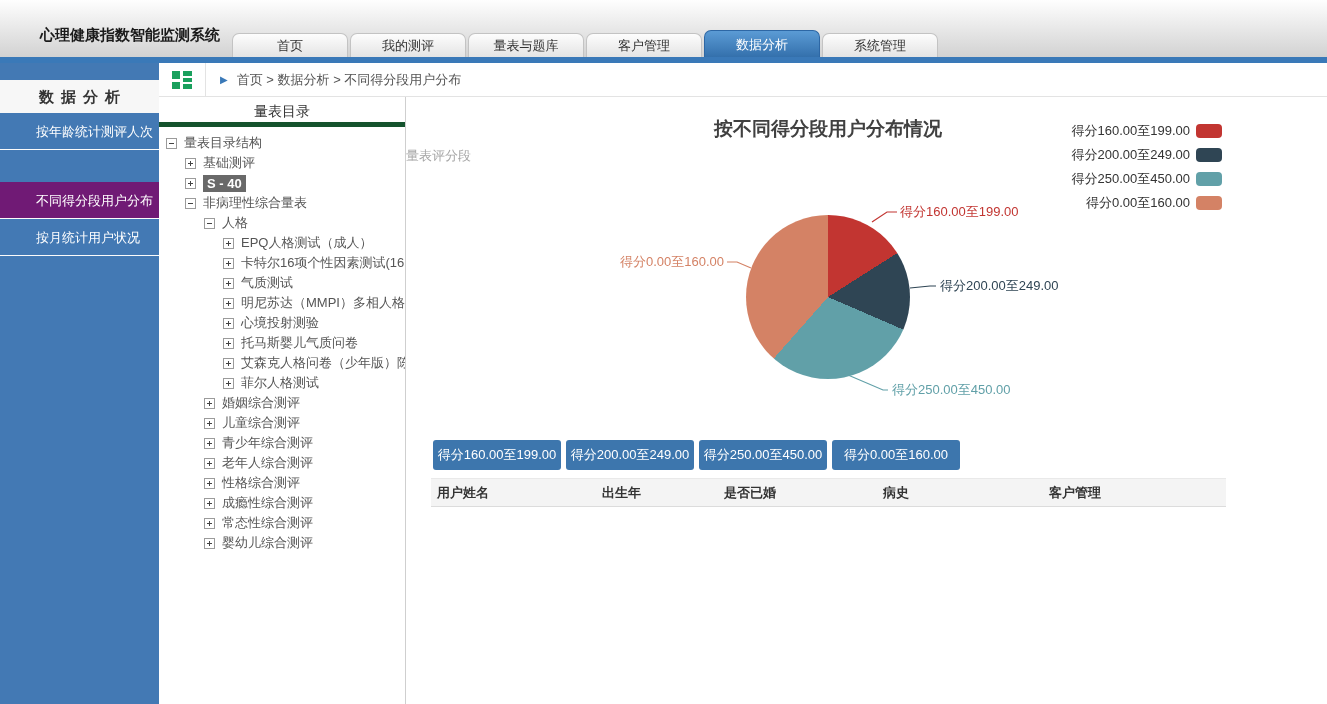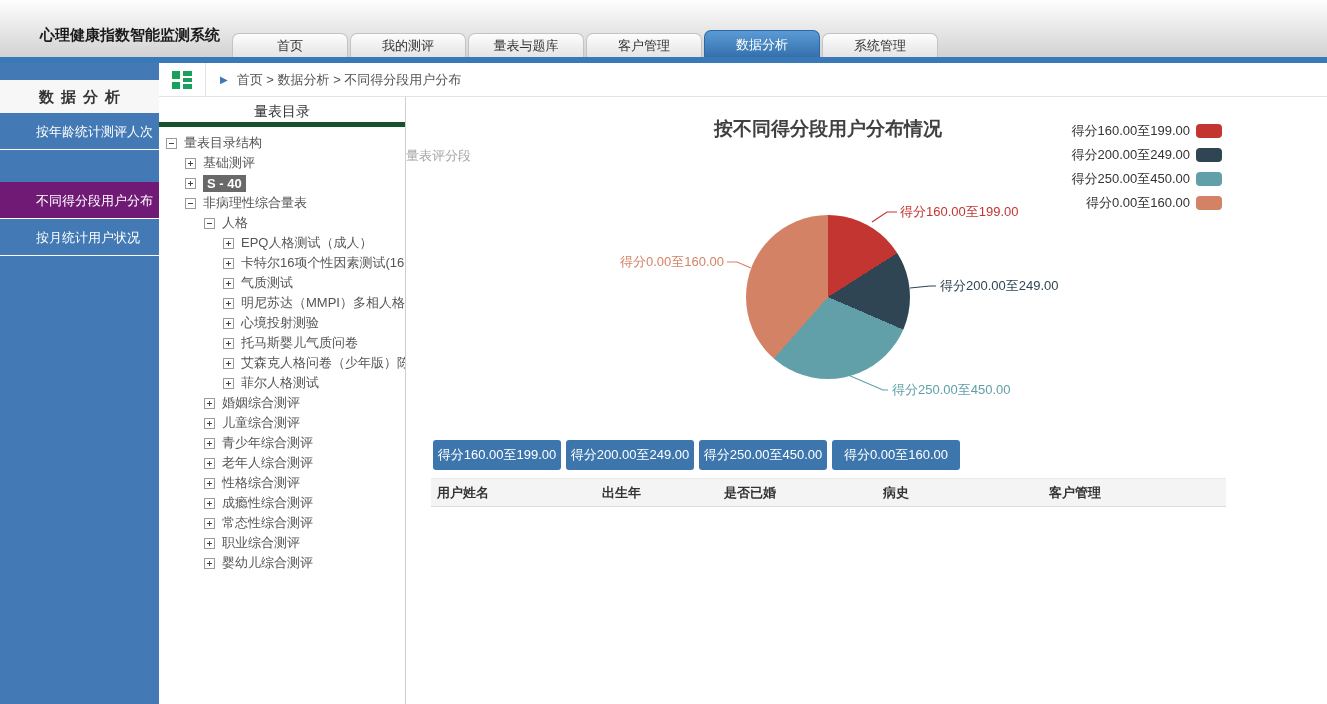--- a/index.html
+++ b/index.html
@@ -196,24 +196,20 @@
         <div class="tree-row" style="padding-left: 45px;">
           <span class="tbox plus"></span>
           <span class="tree-label">成瘾性综合测评</span>
         </div>
         <div class="tree-row" style="padding-left: 45px;">
           <span class="tbox plus"></span>
           <span class="tree-label">常态性综合测评</span>
         </div>
         <div class="tree-row" style="padding-left: 45px;">
           <span class="tbox plus"></span>
-          <span class="tree-label">职业综合测评</span>
-        </div>
-        <div class="tree-row" style="padding-left: 45px;">
-          <span class="tbox plus"></span>
           <span class="tree-label">婴幼儿综合测评</span>
         </div>
       </div>
   </div>
 
   <main class="content">
     <div class="chart-title">按不同得分段用户分布情况</div>
     <div class="chart-subtitle">量表评分段</div>
 
     <div class="legend">

